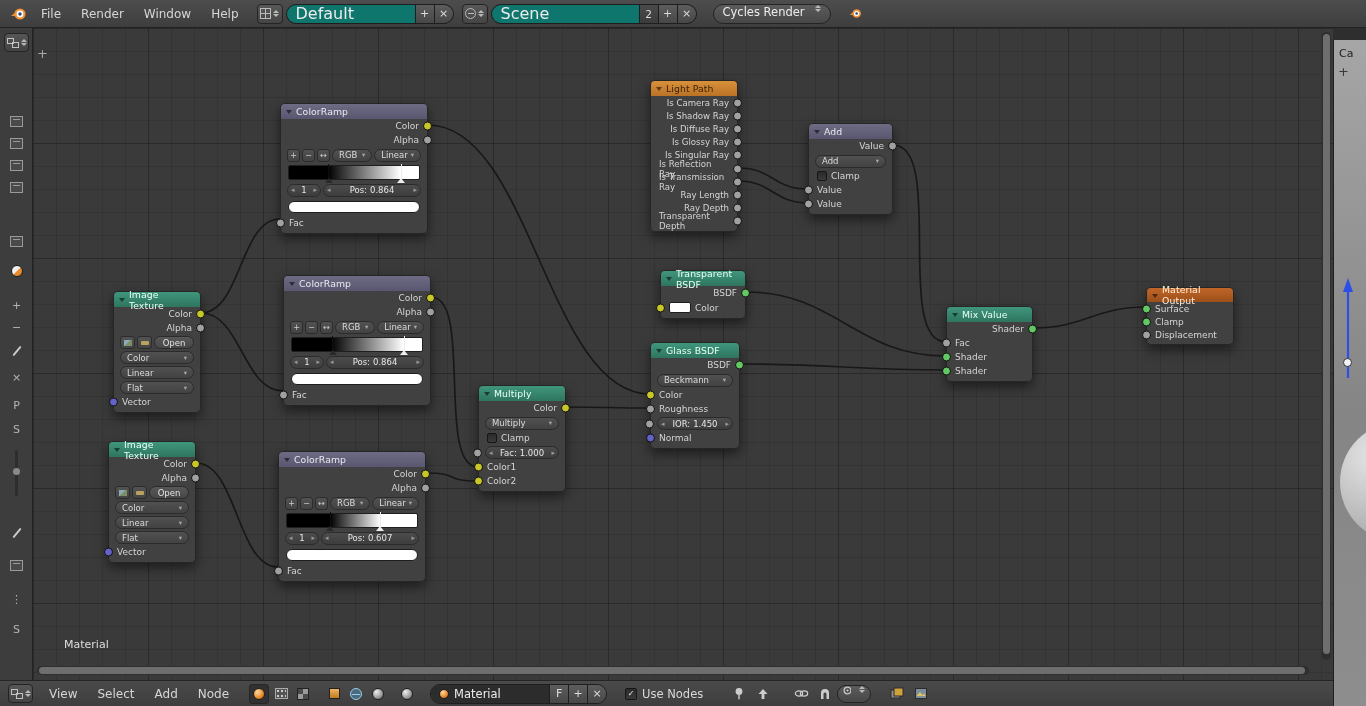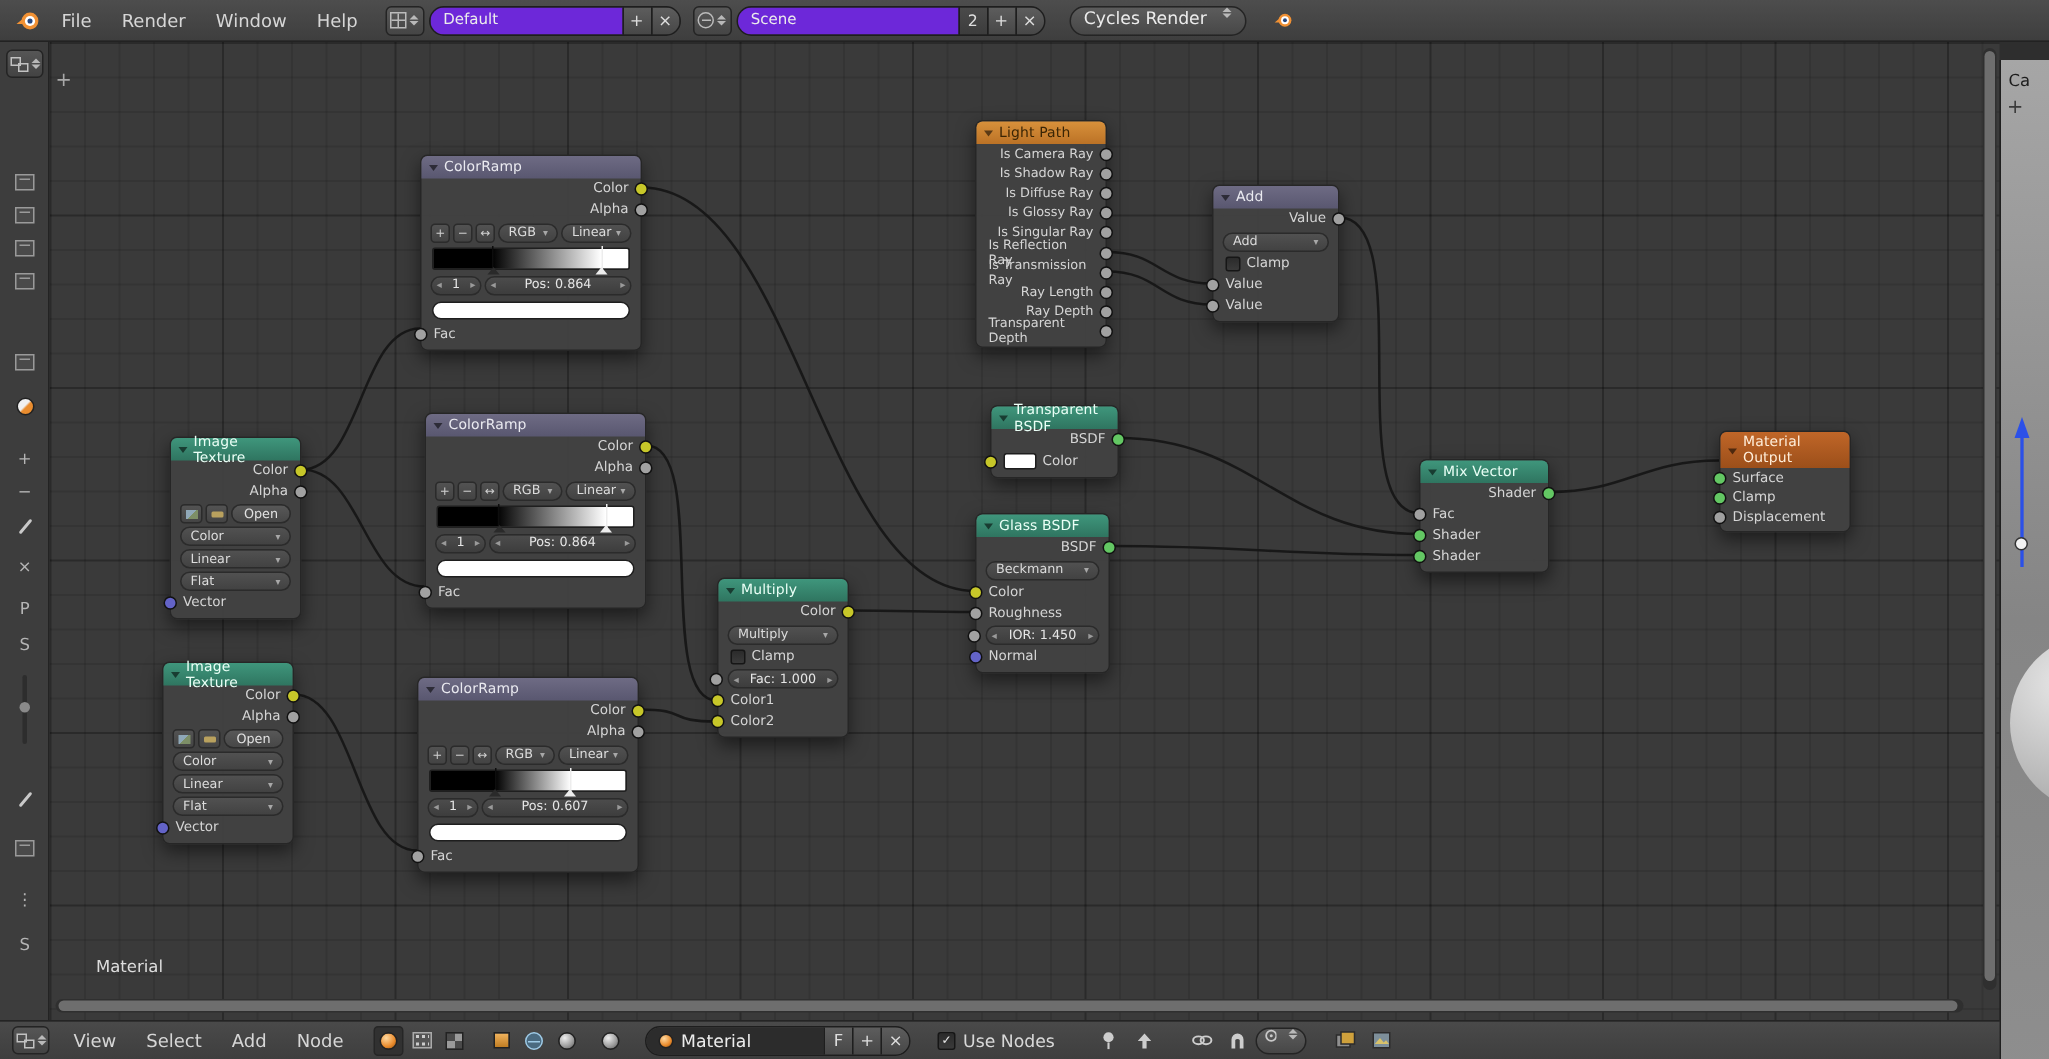--- a/index.html
+++ b/index.html
@@ -7,21 +7,21 @@
   font-family:"DejaVu Sans","Liberation Sans",sans-serif;-webkit-font-smoothing:antialiased}
 i{font-style:normal}
 
 
 #topbar{position:absolute;left:0;top:0;width:1366px;height:28px;z-index:10;
   background:linear-gradient(#4d4d4d,#3e3e3e);border-bottom:1px solid #222;
   display:flex;align-items:center;padding:0 6px;white-space:nowrap}
 .menu{padding:0 10px;font-size:12px;color:#d6d6d6;cursor:default}
 .blogo{display:flex;align-items:center;margin:0 4px}
 .grp{display:flex;align-items:stretch;height:20px;border:1px solid #1e1e1e;border-radius:10px;overflow:hidden;background:#232323}
-.fld{display:flex;align-items:center;padding:0 9px;font-size:10px;color:#ececec;background:#6d28d9}
+.fld{display:flex;align-items:center;padding:0 9px;font-size:16px;color:#ececec;background:#0f766e}
 .gbtn{display:flex;align-items:center;justify-content:center;min-width:19px;
   background:linear-gradient(#5d5d5d,#474747);border-left:1px solid #1e1e1e;font-size:11px;color:#ddd}
 .cntbtn{background:linear-gradient(#4a4a4a,#3c3c3c);font-size:10.5px}
 .ibrowse{width:26px;height:20px;margin:0 3px 0 8px;border:1px solid #242424;border-radius:4px;
   background:linear-gradient(#585858,#454545);display:flex;align-items:center;justify-content:center;gap:2px}
 .paneglyph{width:11px;height:11px;border:1px solid #bbb;position:relative}
 .paneglyph::before{content:"";position:absolute;left:4px;top:0;bottom:0;width:1px;background:#bbb}
 .paneglyph::after{content:"";position:absolute;top:4px;left:0;right:0;height:1px;background:#bbb}
 .sceneglyph{width:11px;height:11px;border-radius:50%;border:1px solid #bbb;position:relative}
 .sceneglyph::after{content:"";position:absolute;left:2px;top:4px;width:6px;height:1px;background:#bbb}
@@ -642,42 +642,42 @@
     </div>
   <div class="nrow">
       <span class="sock in s-col"></span>
       <span>Color2</span>
     </div>
 </div>
 
 <div class="node" style="left:946px;top:306px;width:87px">
   <div class="nhead hd-shader">
     <span class="tri"></span>
-    <span>Mix Vector</span>
+    <span>Mix Value</span>
   </div>
   <div class="nrow out">
       <span>Shader</span>
       <span class="sock out s-shd"></span>
     </div>
   <div class="nrow">
       <span class="sock in s-val"></span>
       <span>Fac</span>
     </div>
   <div class="nrow">
       <span class="sock in s-shd"></span>
       <span>Shader</span>
     </div>
   <div class="nrow">
       <span class="sock in s-shd"></span>
       <span>Shader</span>
     </div>
 </div>
 
 <div class="node mo" style="left:1146px;top:287px;width:88px">
-  <div class="nhead hd-output" style="height:24px">
+  <div class="nhead hd-output" style="height:14px">
     <span class="tri"></span>
     <span>Material Output</span>
   </div>
   <div class="nrow">
       <span class="sock in s-shd"></span>
       <span>Surface</span>
     </div>
   <div class="nrow">
       <span class="sock in s-shd"></span>
       <span>Clamp</span>

